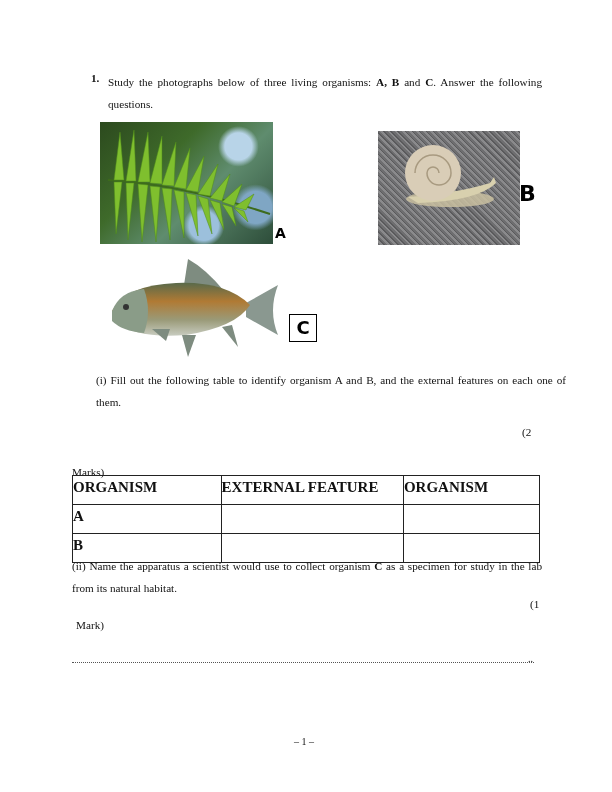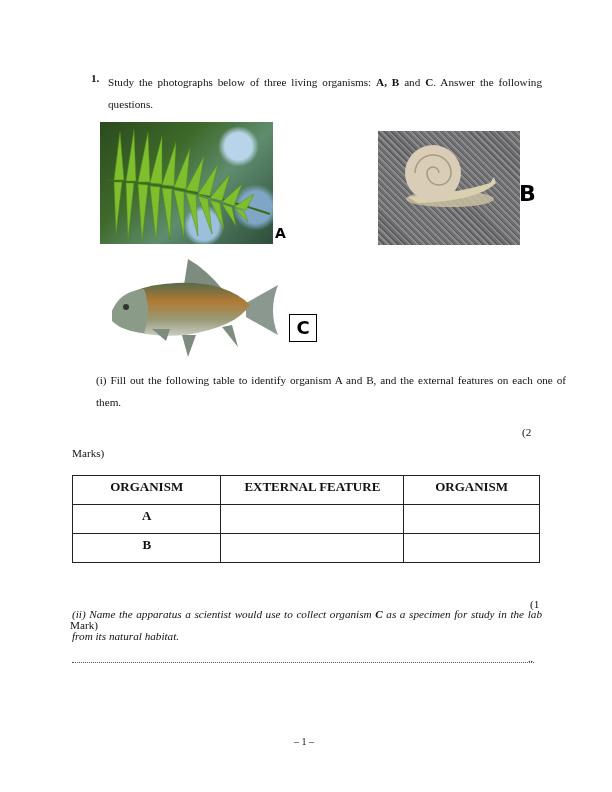--- a/index.html
+++ b/index.html
@@ -24,32 +24,32 @@
                   #77777a; }
     .fish-box { left: 106px; top: 255px; width: 178px; height: 105px; background: #fff; }
 
     .letter { position: absolute; font-family: "DejaVu Sans", "Liberation Sans", sans-serif; font-weight: bold; color: #000; }
     .letter-a { left: 275px; top: 225px; font-size: 14px; }
     .letter-b { left: 519px; top: 181px; font-size: 22px; }
     .letter-c { left: 289px; top: 314px; width: 28px; height: 28px; border: 1.5px solid #000; font-size: 18px; text-align: center; line-height: 25px; font-weight: bold; }
 
     .part1 { left: 72px; top: 370px; width: 470px; line-height: 21.5px; text-align: justify; margin-left: 24px; }
     .marks1-open { left: 522px; top: 426px; }
-    .marks1-close { left: 72px; top: 447px; }
+    .marks1-close { left: 72px; top: 466px; }
 
     table.answers { position: absolute; left: 72px; top: 475px; width: 468px; border-collapse: collapse; }
-    table.answers th, table.answers td { border: 1px solid #222; font-size: 13px; vertical-align: top; text-align: center; padding-top: 3px; }
+    table.answers th, table.answers td { border: 1px solid #222; font-size: 15px; vertical-align: top; text-align: left; padding-top: 3px; }
     table.answers th { font-weight: bold; height: 29px; }
     table.answers td { height: 29px; }
     table.answers td.org { font-weight: bold; }
     .c1 { width: 156px; } .c2 { width: 194px; } .c3 { width: 142px; }
 
-    .part2 { left: 72px; top: 604px; width: 470px; line-height: 21.5px; text-align: justify; font-style: italic; }
+    .part2 { left: 72px; top: 556px; width: 470px; line-height: 21.5px; text-align: justify; }
     .marks2-open { left: 530px; top: 598px; }
-    .marks2-close { left: 70px; top: 619px; }
+    .marks2-close { left: 76px; top: 619px; }
 
     .dotted-line { left: 72px; top: 662px; width: 462px; height: 1px; border-bottom: 1px dotted #555; }
     .dotted-end { left: 528px; top: 653px; font-size: 10px; }
 
     .page-num { left: 294px; top: 736px; font-size: 10px; }
   </style>
 </head>
 <body>
 
 <div class="abs q-num">1.</div>

